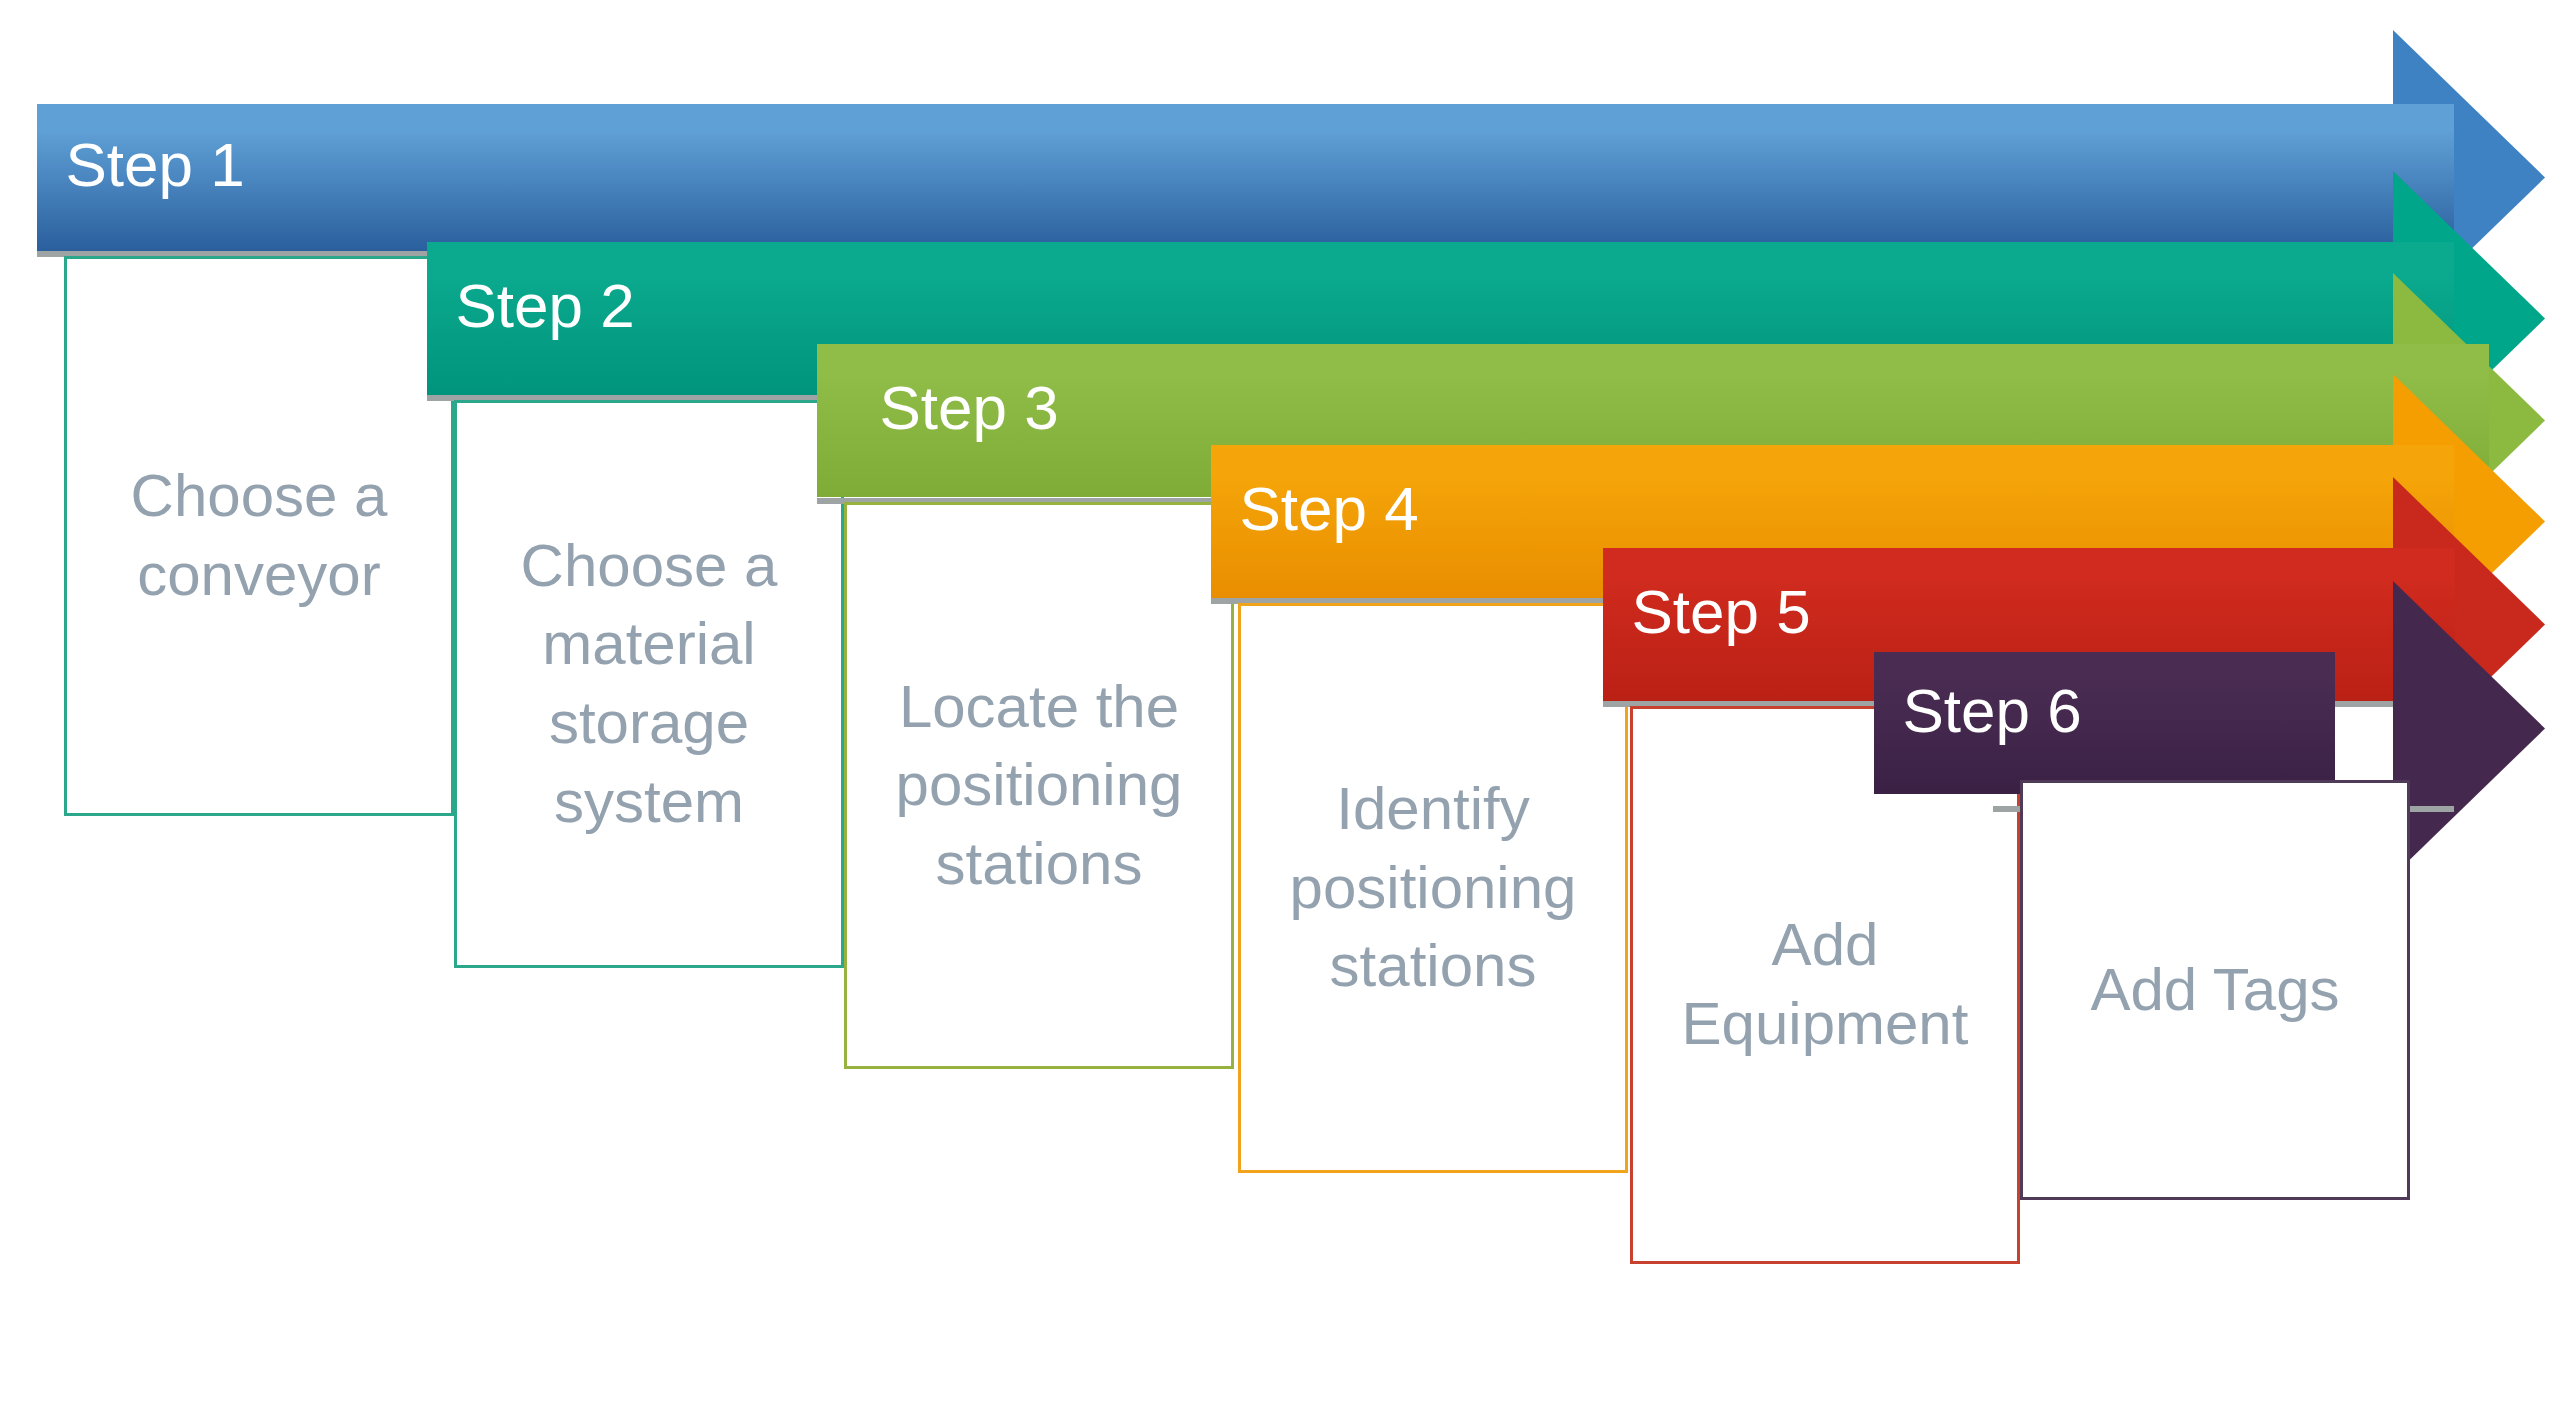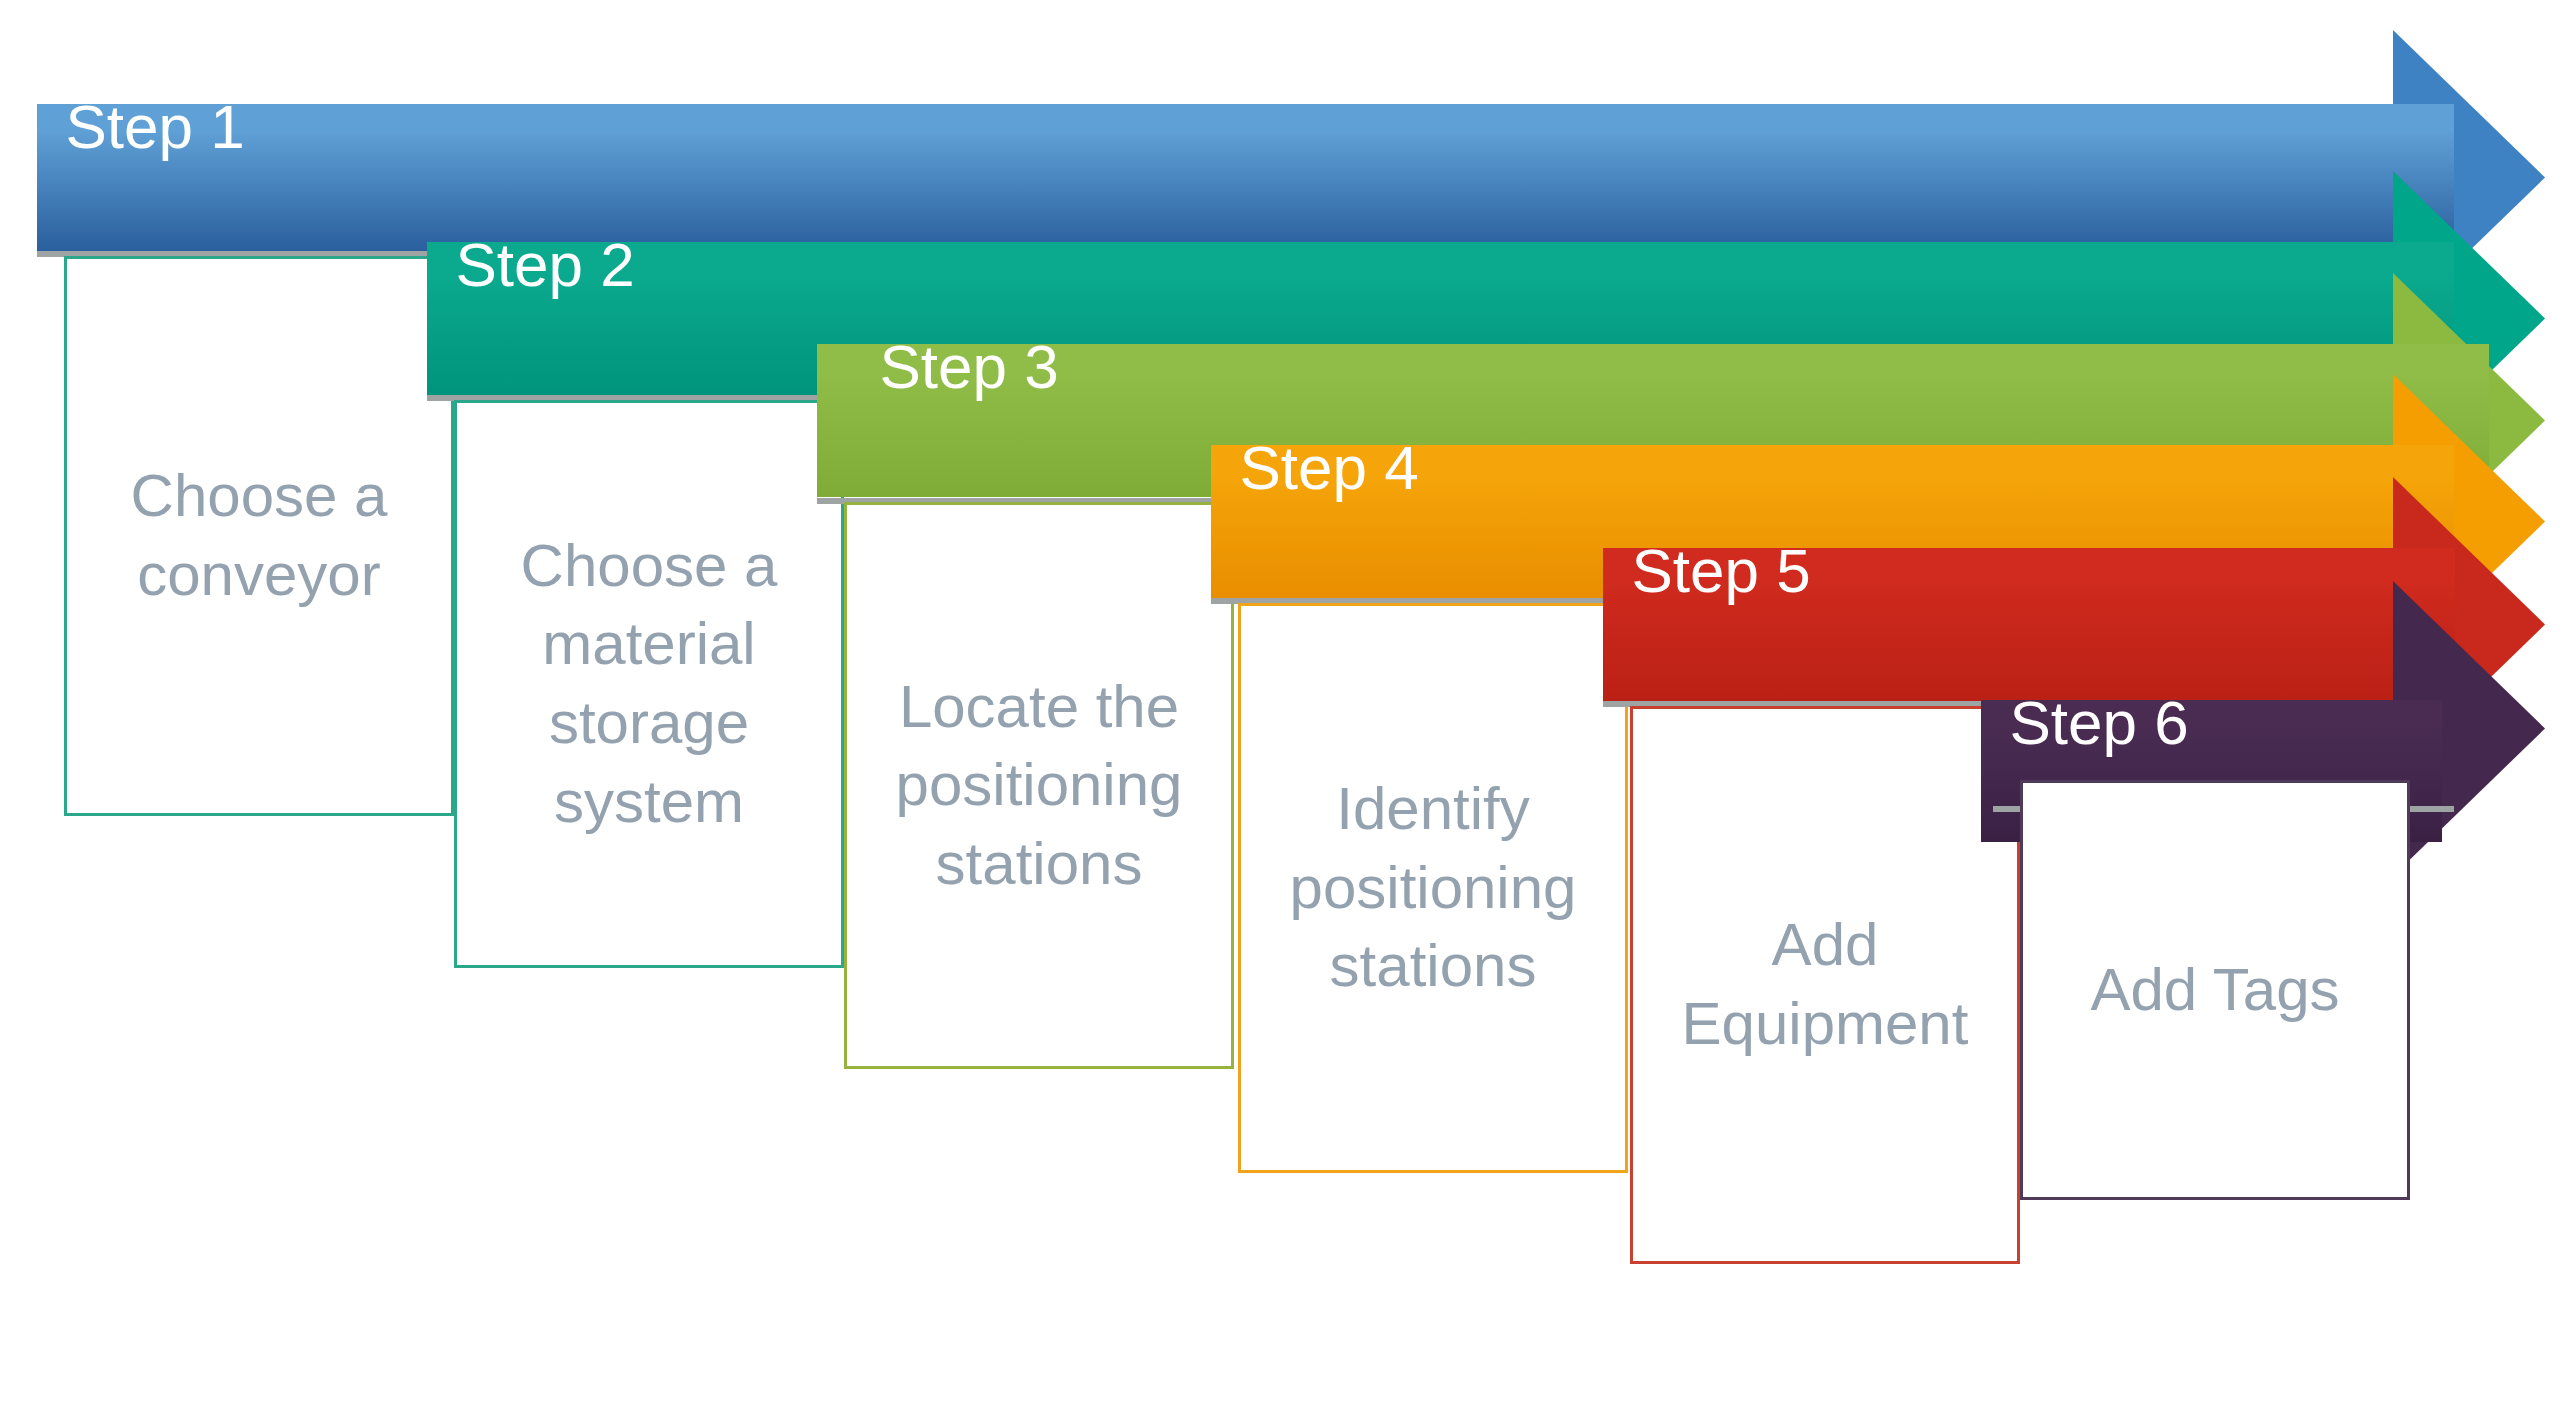--- a/index.html
+++ b/index.html
@@ -14,21 +14,21 @@
   .arrowhead{
     position:absolute;
     left:2393px;width:152px;height:295px;
     background:var(--arrow);
     clip-path:polygon(0 0,100% 50%,0 100%);
     filter:drop-shadow(4px 7.1px 5.5px rgba(110,110,110,0.35));
   }
   .banner{
     position:absolute;
     background:linear-gradient(180deg,var(--btop) 0%,var(--btop) 18%,var(--bbot) 100%);
-    display:flex;
+    display:flex;align-items:center;
   }
   .banner-label{
     color:#ffffff;
     font-size:62px;
     padding-left:28.4px;
     transform:translateY(-12.6px);
     white-space:nowrap;
   }
   .underline{
     position:absolute;height:6.3px;
@@ -67,21 +67,21 @@
   .s4 .banner{left:1211px;top:445px;width:1243px;height:153px;}
   .s4 .arrowhead{top:374px;}
   .s4 .underline{left:1211px;top:598px;width:1243px;}
   .s4 .descbox{left:1211px;top:603px;height:570px;}
 
   .s5 .banner{left:1603px;top:548px;width:852px;height:153px;}
   .s5 .arrowhead{top:477px;}
   .s5 .underline{left:1603px;top:701px;width:852px;}
   .s5 .descbox{left:1603px;top:706px;height:558px;}
 
-  .s6 .banner{left:1981px;top:652px;width:461px;height:142px;margin-top:48px;}
+  .s6 .banner{left:1874px;top:652px;width:461px;height:142px;}
   .s6 .arrowhead{top:581px;}
   .s6 .underline{left:1993px;top:806px;width:461px;}
   .s6 .descbox{left:1993px;top:780px;height:420px;}
 </style>
 </head>
 <body>
 
 <div class="stage" style="background: rgb(255, 255, 255);">
 
   <div class="step-group s1" style="--btop: #5FA0D6; --bbot: #2A5F9D; --arrow: #3E82C4; --bdr: #2BA78C;">

